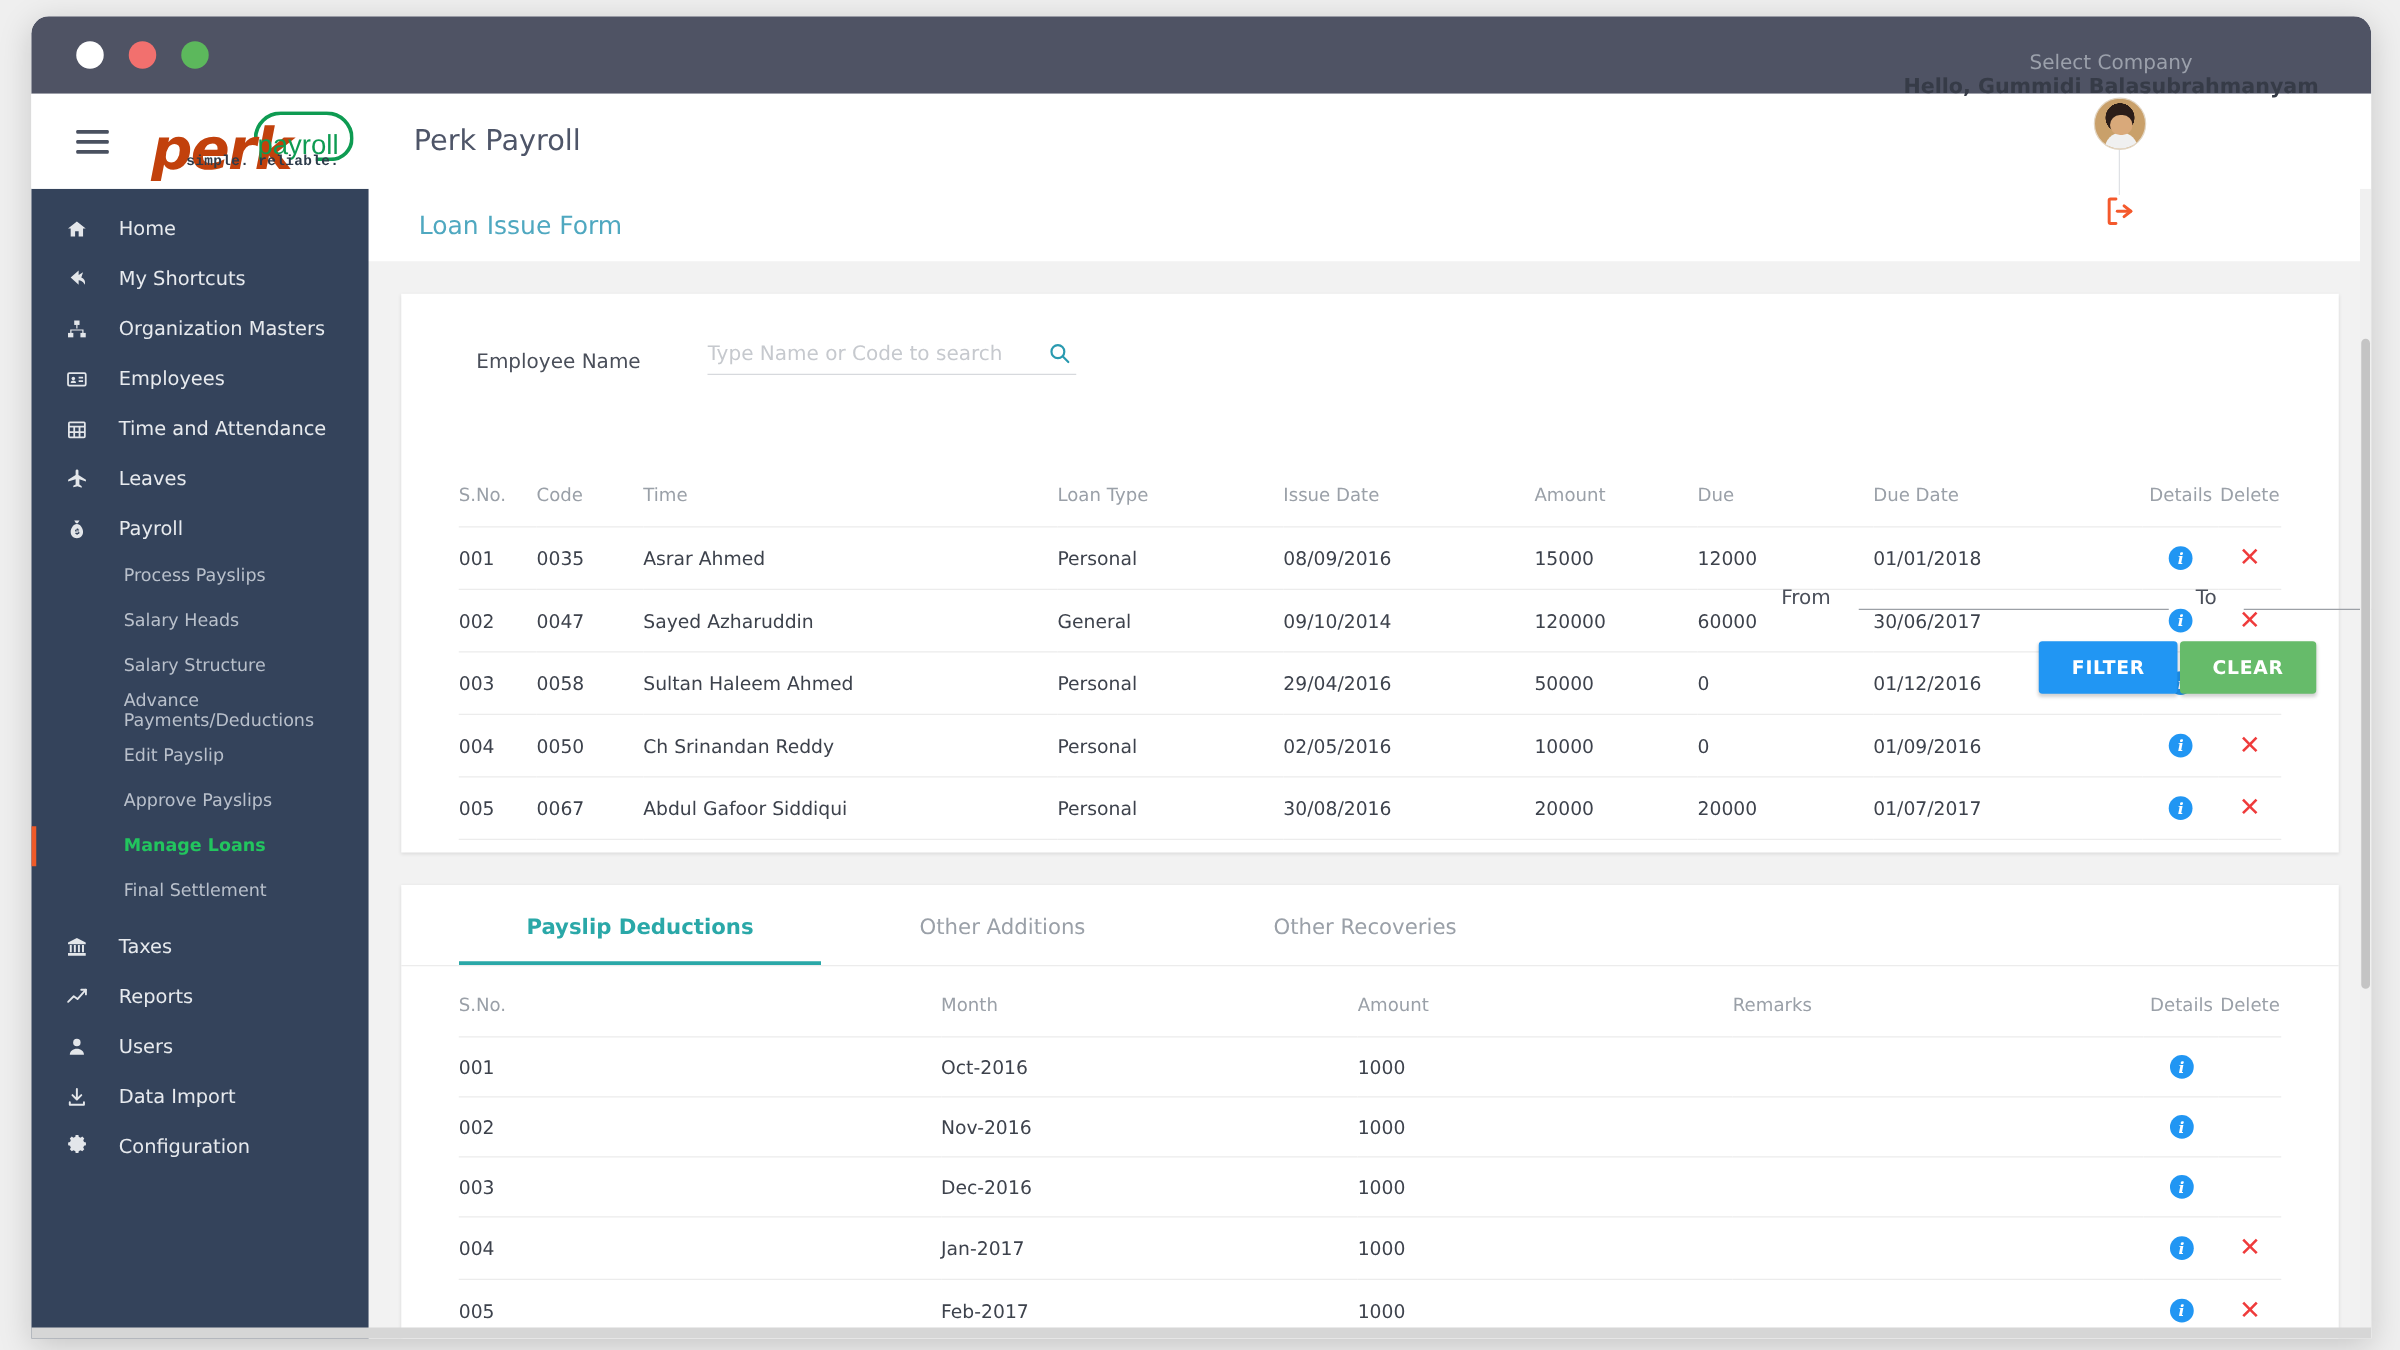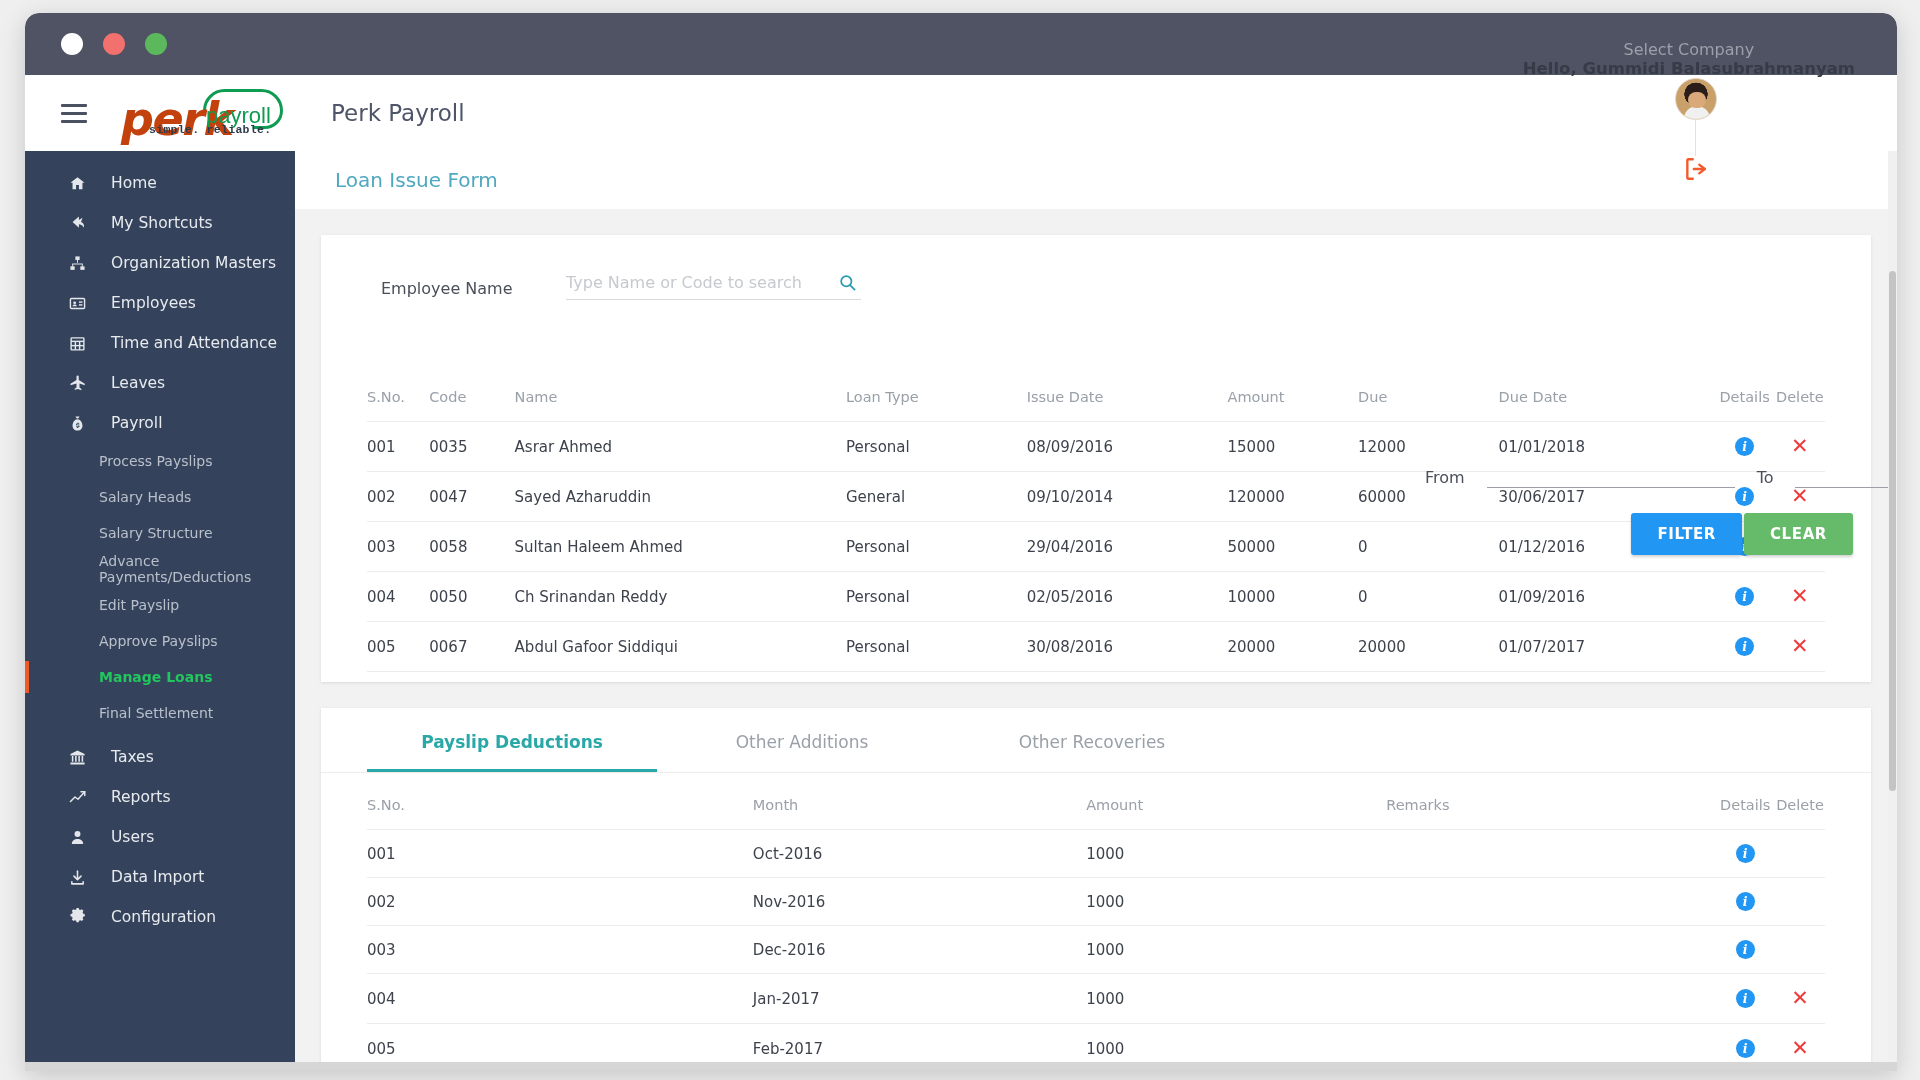--- a/index.html
+++ b/index.html
@@ -116,21 +116,21 @@
   
   .sidebar {
     width: 270px; flex: 0 0 270px;
     background: #34435b;
     padding-top: 12px;
     overflow: hidden;
     position: relative;
   }
   .nav-item {
     display: flex; align-items: center;
-    height: 40px; padding-left: 44px;
+    height: 40px; padding-left: 28px;
     cursor: pointer; position: relative;
   }
   .nav-icon {
     width: 26px; flex: 0 0 26px; display: flex;
     align-items: center; justify-content: flex-start;
     color: #e3e6ea;
   }
   .nav-label {
     margin-left: 16px; font-size: 15.5px; color: #e7eaee;
     font-family: "DejaVu Sans", sans-serif;
@@ -499,21 +499,21 @@
           <button class="btn btn-filter">FILTER</button>
           <button class="btn btn-clear">CLEAR</button>
         </div>
 
         <div class="tbl-wrap">
           <table>
             <thead>
               <tr>
                 <th style="width:62px">S.No.</th>
                 <th style="width:85px">Code</th>
-                <th style="width:330px">Name</th>
+                <th style="width:330px">Time</th>
                 <th style="width:180px">Loan Type</th>
                 <th style="width:200px">Issue Date</th>
                 <th style="width:130px">Amount</th>
                 <th style="width:140px">Due</th>
                 <th style="width:215px">Due Date</th>
                 <th style="width:60px" class="c-center">Details</th>
                 <th style="width:50px" class="c-center">Delete</th>
               </tr>
             </thead>
             <tbody>

